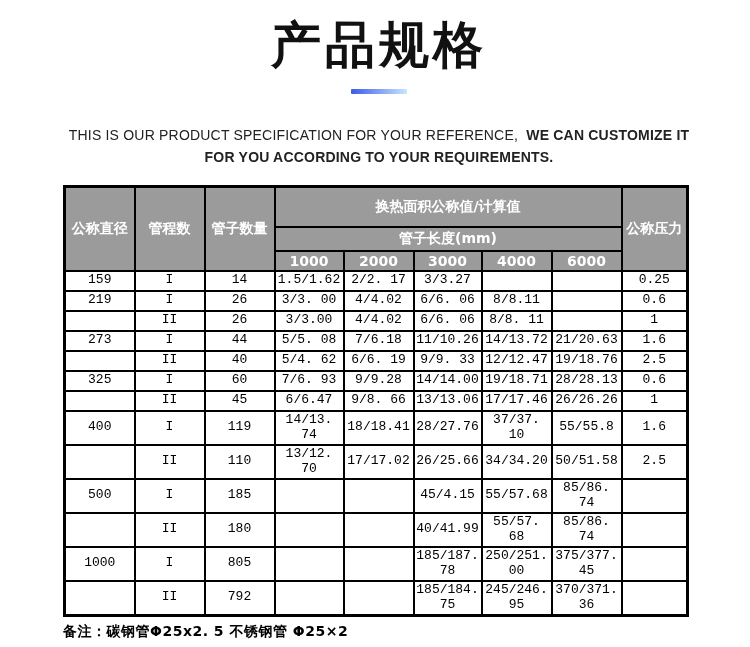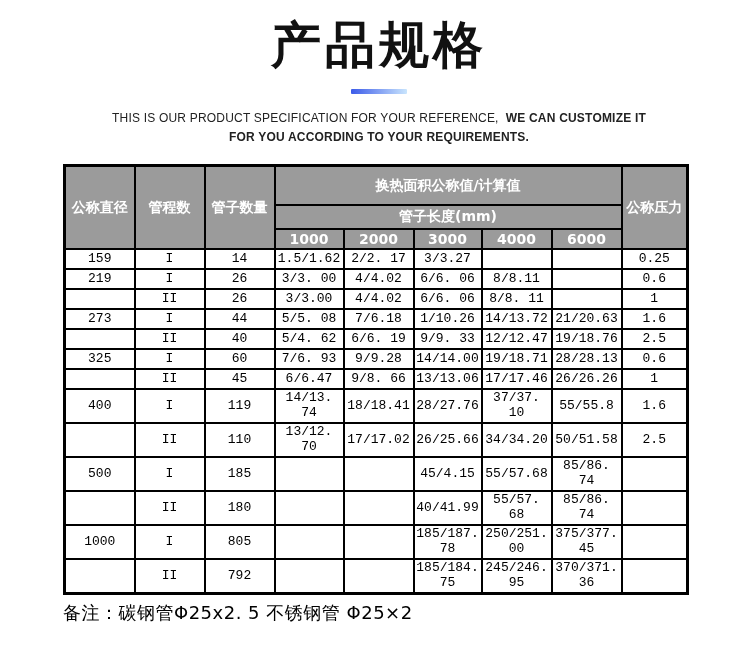--- a/index.html
+++ b/index.html
@@ -23,23 +23,23 @@
     line-height: 1.35;
   }
   .divider {
     width: 56px;
     height: 5px;
     margin: 9px auto 0 auto;
     border-radius: 1px;
     background: linear-gradient(90deg, var(--div-a, #3c5be9), var(--div-b, #c9e5fd));
   }
   .subtitle {
-    margin-top: 15px;
+    margin-top: 30px;
     text-align: center;
-    font-size: 12px;
+    font-size: 14px;
     color: #222222;
     line-height: 1.6;
     letter-spacing: 0.2px;
   }
   .subtitle .normal { font-weight: normal; }
   .subtitle .bold   { font-weight: bold; }
 
   
   .table-wrap { margin: 17px 63px 0 63px; }
   table.spec {
@@ -82,22 +82,22 @@
     white-space: pre-line;
     line-height: 1.15;
     height: 20px;
     padding: 1px 0;
   }
   tr.tall td { height: 34px; margin-left: 29px; }
 
   
   .note {
     margin: 6px 0 0 63px;
-    font-size: 18px;
-    font-weight: normal;
+    font-size: 14px;
+    font-weight: bold;
     color: #000000;
     font-family: "DejaVu Sans", "Liberation Sans", sans-serif;
     letter-spacing: 0.5px;
   }
 </style>
 </head>
 <body>
 
 <div class="title-wrap">
   <div class="page-title">产品规格</div>
@@ -173,21 +173,21 @@
           <td>8/8. 11</td>
           <td></td>
           <td>1</td>
         </tr>
         <tr>
           <td>273</td>
           <td>I</td>
           <td>44</td>
           <td>5/5. 08</td>
           <td>7/6.18</td>
-          <td>1/10.26</td>
+          <td>11/10.26</td>
           <td>14/13.72</td>
           <td>21/20.63</td>
           <td>1.6</td>
         </tr>
         <tr>
           <td></td>
           <td>II</td>
           <td>40</td>
           <td>5/4. 62</td>
           <td>6/6. 19</td>

